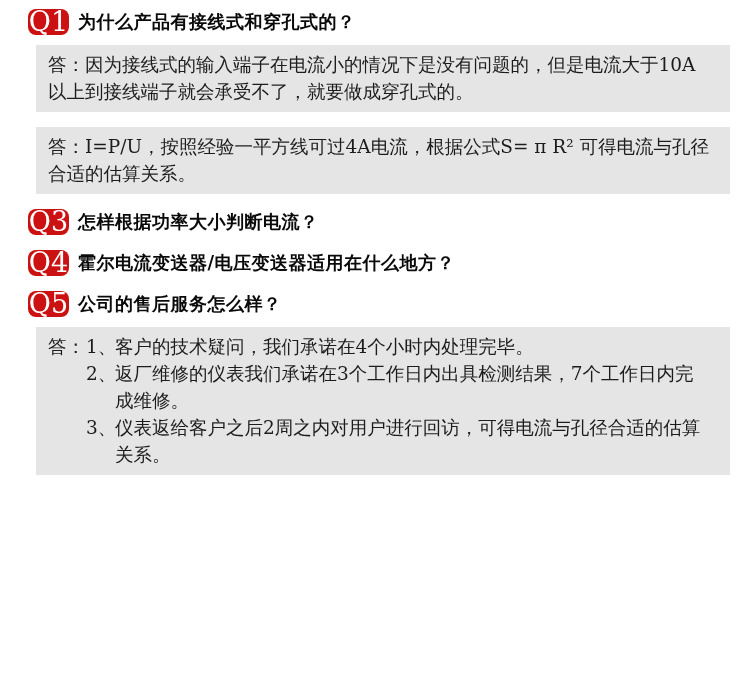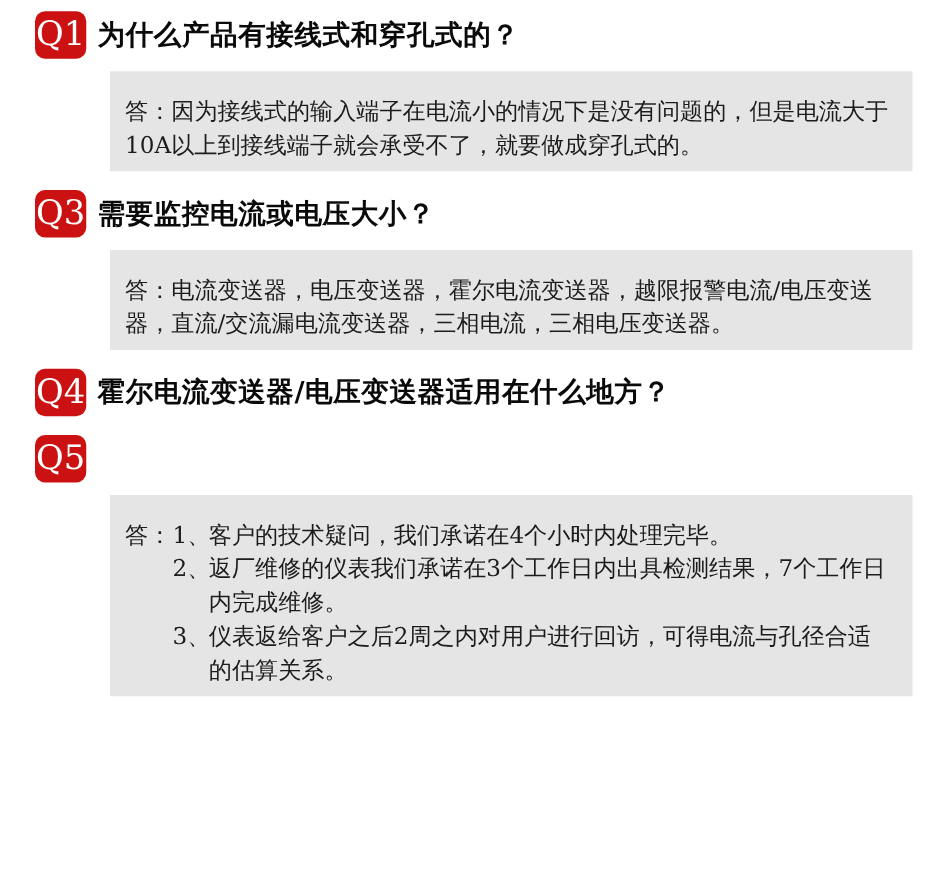--- a/index.html
+++ b/index.html
@@ -24,47 +24,47 @@
   .q-row {
     display: flex;
     align-items: center;
     gap: 9px;
     margin-left: 28px;
     margin-bottom: 10px;
   }
   .badge {
     flex: none;
     width: 41px;
-    height: 38px;
+    height: 26px;
     background: var(--badge-bg);
     color: var(--badge-fg);
     border-radius: 8px;
     display: flex;
     align-items: center;
     justify-content: center;
     font-size: 27px;
     line-height: 1;
     padding-bottom: 2px;
   }
   .q-text {
     margin: 0;
-    font-size: 22px;
+    font-size: 18px;
     font-weight: bold;
     color: var(--question-fg);
     letter-spacing: 0.5px;
     white-space: nowrap;
   }
   .a-box {
-    margin-left: 88px;
+    margin-left: 36px;
     margin-right: 19px;
     background: var(--answer-bg);
     color: var(--answer-fg);
     font-size: 18.5px;
     line-height: 27px;
-    padding: 19px 18px 7px 12px;
+    padding: 6px 18px 7px 12px;
   }
   .a-text { margin: 0; }
   .a-row { display: flex; }
   .a-prefix-col { flex: none; width: 38px; }
   .a-marker { flex: none; width: 29px; }
   .a-item-text { flex: 1; }
 </style>
 </head>
 <body>
 
@@ -72,42 +72,43 @@
   <header class="q-row">
     <span class="badge">Q1</span>
     <h2 class="q-text">为什么产品有接线式和穿孔式的？</h2>
   </header>
   <div class="a-box">
     <p class="a-text"><span>答：</span><span>因为接线式的输入端子在电流小的情况下是没有问题的，但是电流大于10A以上到接线端子就会承受不了，就要做成穿孔式的。</span></p>
   </div>
 </section>
 
 <section class="faq-block">
+  <div class="a-box">
+    <p class="a-text"><span>答：</span><span>I=P/U，按照经验一平方线可过4A电流，根据公式S= π R² 可得电流与孔径合适的估算关系。</span></p>
+  </div>
 </section>
 
 <section class="faq-block">
   <header class="q-row">
     <span class="badge">Q3</span>
-    <h2 class="q-text">需要监控电流或电压大小？</h2>
+    <h2 class="q-text">怎样根据功率大小判断电流？</h2>
   </header>
-  <div class="a-box">
-    <p class="a-text"><span>答：</span><span>电流变送器，电压变送器，霍尔电流变送器，越限报警电流/电压变送器，直流/交流漏电流变送器，三相电流，三相电压变送器。</span></p>
-  </div>
 </section>
 
 <section class="faq-block">
   <header class="q-row">
     <span class="badge">Q4</span>
     <h2 class="q-text">霍尔电流变送器/电压变送器适用在什么地方？</h2>
   </header>
 </section>
 
 <section class="faq-block">
   <header class="q-row">
     <span class="badge">Q5</span>
+    <h2 class="q-text">公司的售后服务怎么样？</h2>
   </header>
   <div class="a-box">
     <div class="a-row">
       <span class="a-prefix-col">答：</span>
       <span class="a-marker">1、</span>
       <span class="a-item-text">客户的技术疑问，我们承诺在4个小时内处理完毕。</span>
     </div>
     <div class="a-row">
       <span class="a-prefix-col"></span>
       <span class="a-marker">2、</span>

